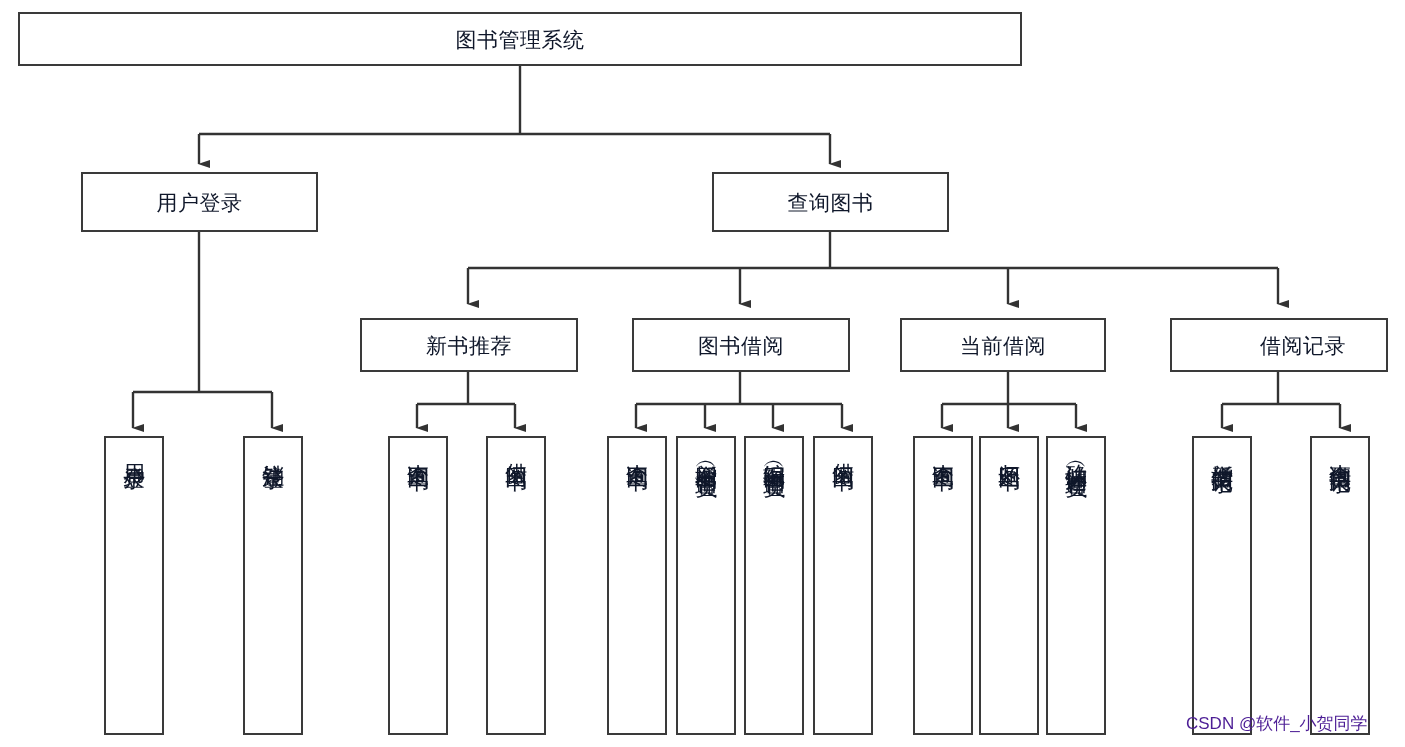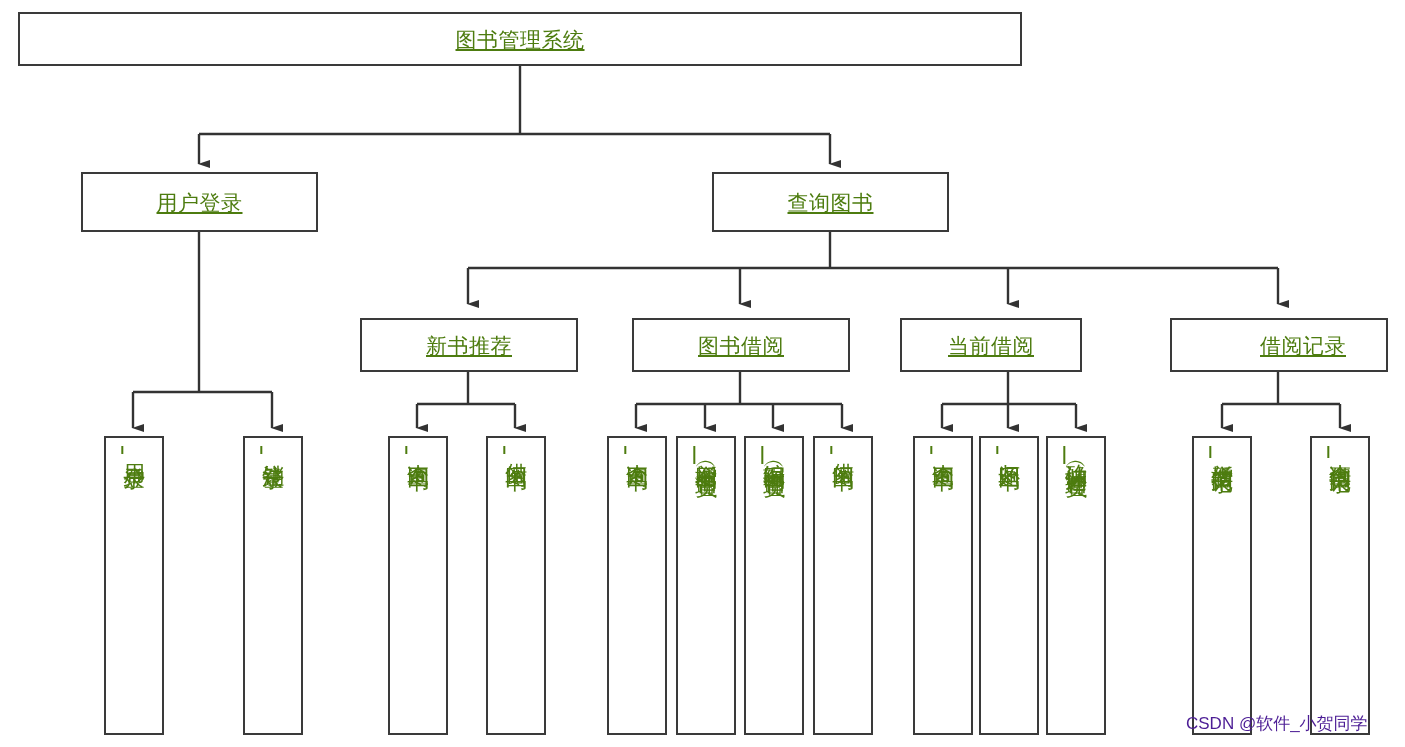--- a/index.html
+++ b/index.html
@@ -13,22 +13,21 @@
   svg.wires{position:absolute;left:0;top:0;width:1405px;height:747px;pointer-events:none;}
 
   .node{
     position:absolute;
     box-sizing:border-box;
     background:#ffffff;
     border:2px solid #3a3a3a;
     display:flex;
     align-items:center;
     justify-content:center;
-    color:#4d7c0f;
-    text-decoration:underline;
+    color:#0f172a;
   }
   .node .lbl{
     display:block;
     white-space:nowrap;
     letter-spacing:0.5px;
   }
   
   .h-node .lbl{font-size:21px;line-height:1;}
   .root .lbl{font-size:21px;}
 
@@ -121,21 +120,21 @@
   </div>
 
   <div class="node h-node" style="left:632px;top:318px;width:218px;height:54px;">
     <span class="lbl">图书借阅</span>
   </div>
 
   <div class="node h-node" style="left:360px;top:318px;width:218px;height:54px;">
     <span class="lbl">新书推荐</span>
   </div>
 
-  <div class="node h-node" style="left:900px;top:318px;width:182px;height:54px;">
+  <div class="node h-node" style="left:900px;top:318px;width:206px;height:54px;">
     <span class="lbl">当前借阅</span>
   </div>
 
   <div class="node h-node" style="left:1170px;top:318px;width:218px;height:54px;padding-left:48px;">
     <span class="lbl">借阅记录</span>
   </div>
 
   <div class="node leaf" style="left:104px;top:436px;width:60px;height:299px;">
     <span class="lbl">用户登录</span>
   </div>

